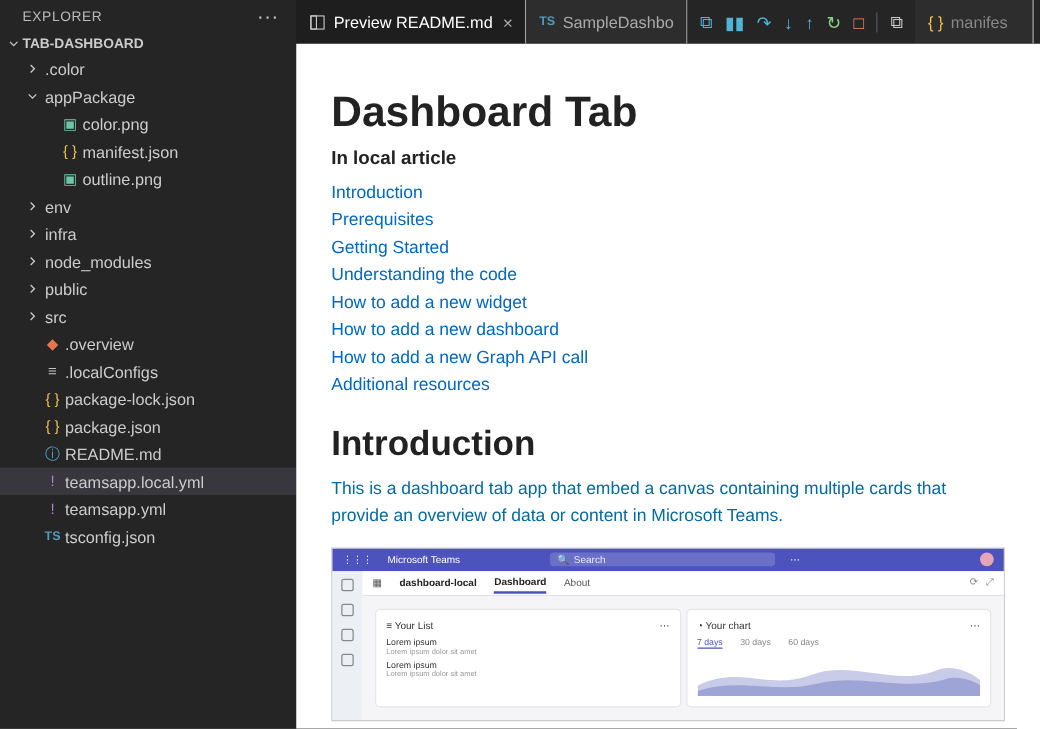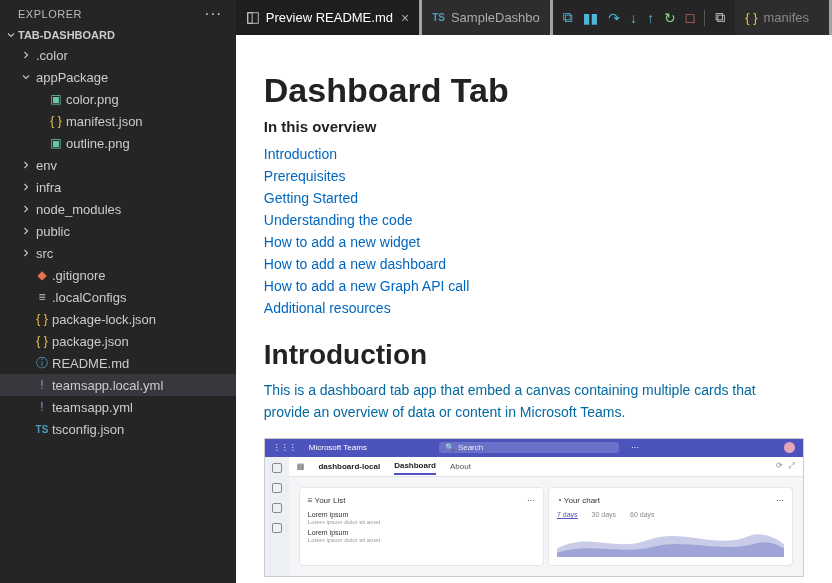--- a/index.html
+++ b/index.html
@@ -26,21 +26,21 @@
 .ic-json { color: #f2c24b; }
 .ic-info { color: #519aba; }
 .ic-yml { color: #b180d7; }
 .ic-ts { color: #519aba; font-weight: 700; font-size: 10px; }
 .ic-lines { color: #c5c5c5; }
 .ic-git { color: #e8744f; }
 
 
 .editor { flex: 1; display: flex; flex-direction: column; background: #1e1e1e; }
 .tabbar { height: 35px; background: #252526; display: flex; align-items: stretch; overflow: hidden; }
-.tab { display: flex; align-items: center; padding: 0 10px; background: #2d2d2d; color: #aaa; font-size: 13px; border-right: 3px solid #a3a3a3; cursor: pointer; white-space: nowrap; }
+.tab { display: flex; align-items: center; padding: 0 10px; background: #2d2d2d; color: #aaa; font-size: 13px; border-right: 1px solid #a3a3a3; cursor: pointer; white-space: nowrap; }
 .tab.active { background: #1e1e1e; color: #fff; }
 .tab .tab-ic { margin-right: 6px; display: inline-flex; }
 .tab .close { margin-left: 8px; color: #aaa; font-size: 14px; }
 .editor-actions { display: flex; align-items: center; gap: 10px; padding: 0 10px; background: #252526; color: #4fb4d8; font-size: 14px; flex-shrink: 0; }
 .editor-actions span { cursor: pointer; display: inline-flex; }
 .act-green { color: #89d185; }
 .act-red { color: #f48771; }
 .act-sep { width: 1px; height: 16px; background: #555; }
 .tabbar .tab.ghost { background: #2d2d2d; color: #888; padding-right: 20px; }
 
@@ -164,21 +164,21 @@
       <span class="chev">
           <svg viewBox="0 0 16 16">
             <path d="M6 4l4 4-4 4" fill="none" stroke="currentColor" stroke-width="1.5"></path>
           </svg>
         </span>
       <span class="label">src</span>
     </div>
     <div class="tree-row ind-1">
       <span class="chev"></span>
       <span class="file-icon ic-git">◆</span>
-      <span class="label">.gitignore</span>
+      <span class="label">.overview</span>
     </div>
     <div class="tree-row ind-1">
       <span class="chev"></span>
       <span class="file-icon ic-lines">≡</span>
       <span class="label">.localConfigs</span>
     </div>
     <div class="tree-row ind-1">
       <span class="chev"></span>
       <span class="file-icon ic-json">{ }</span>
       <span class="label">package-lock.json</span>
@@ -239,21 +239,21 @@
       <span style="color:#ccc">⧉</span>
     </div>
     <div class="tab ghost">
       <span class="tab-ic ic-json" style="color:#f2c24b">{ }</span>
       <span>manifes</span>
     </div>
   </div>
 
   <div class="preview">
     <h1>Dashboard Tab</h1>
-    <div class="inthis">In this overview</div>
+    <div class="inthis">In local article</div>
     <ul class="toc">
       <li><a>Introduction</a></li>
       <li><a>Prerequisites</a></li>
       <li><a>Getting Started</a></li>
       <li><a>Understanding the code</a></li>
       <li><a>How to add a new widget</a></li>
       <li><a>How to add a new dashboard</a></li>
       <li><a>How to add a new Graph API call</a></li>
       <li><a>Additional resources</a></li>
     </ul>

